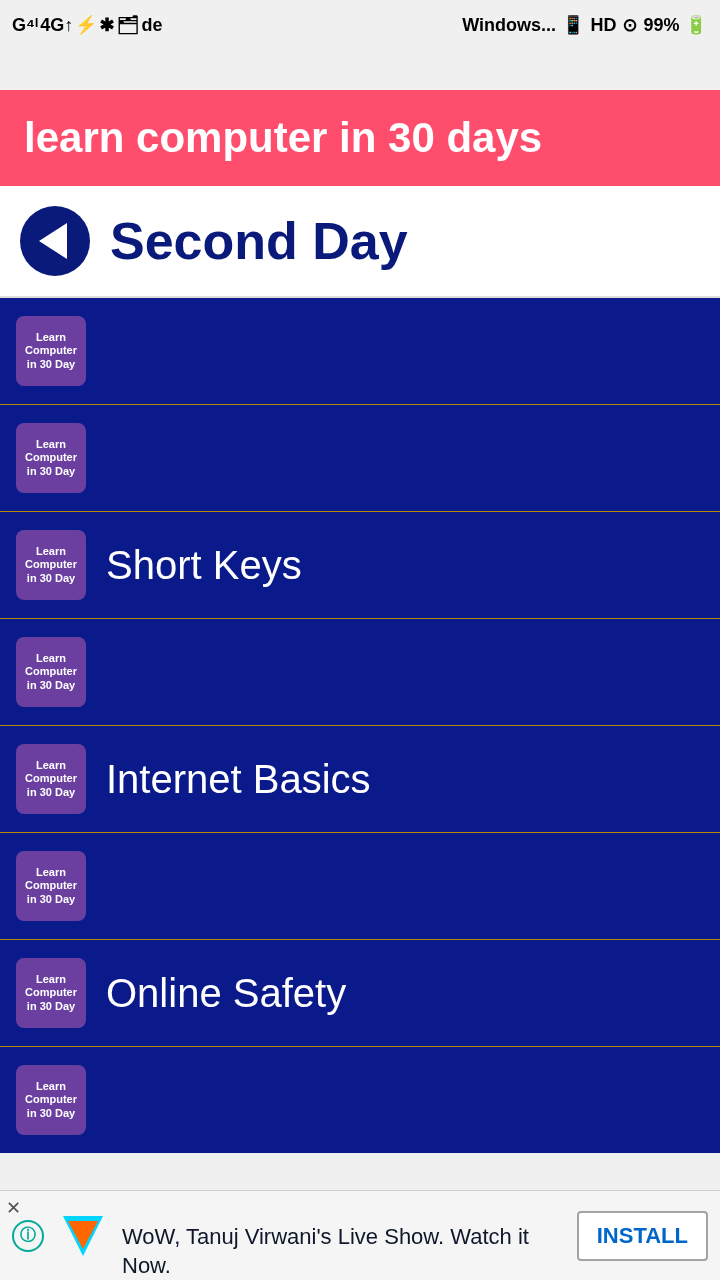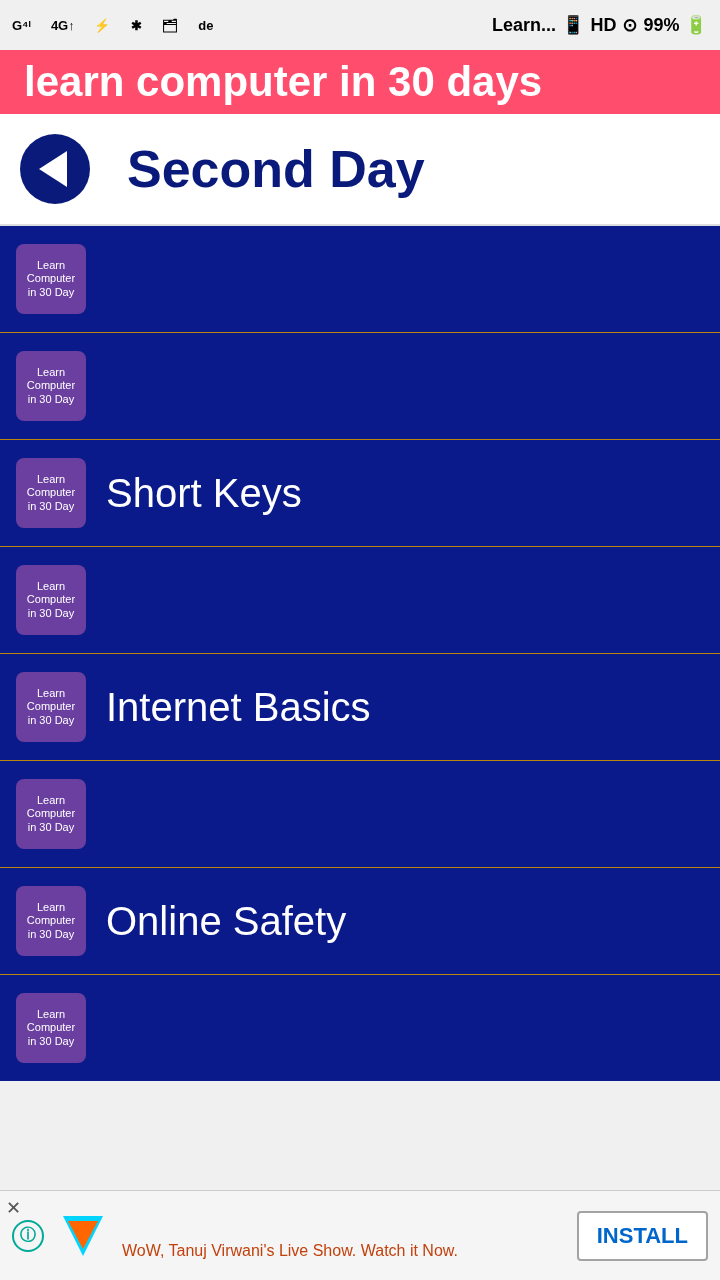--- a/index.html
+++ b/index.html
@@ -21,52 +21,53 @@
       display: flex;
       align-items: center;
       justify-content: space-between;
       padding: 0 12px;
       font-size: 20px;
       font-weight: bold;
     }
     .status-left {
       display: flex;
       align-items: center;
-      gap: 20px;
-      font-size: 13px;
+      gap: 2px;
+      font-size: 18px;
     }
     .status-right {
       display: flex;
       align-items: center;
       gap: 6px;
       font-size: 18px;
     }
 
     
     .app-header {
       width: 100%;
       background: #ff4d6d;
-      padding: 8px 24px;
+      padding: 24px 24px;
       display: flex;
       align-items: flex-start;
+      margin-top: 40px;
     }
     .app-header-title {
       color: white;
       font-size: 42px;
       font-weight: bold;
     }
 
     
     .second-day-header {
       width: 100%;
       background: white;
       padding: 20px 20px;
       display: flex;
       align-items: center;
-      gap: 37px;
+      gap: 20px;
       border-bottom: 2px solid #ddd;
     }
     .back-btn {
       width: 70px;
       height: 70px;
       background: #0a1a7a;
       border-radius: 50%;
       display: flex;
       align-items: center;
       justify-content: center;
@@ -112,21 +113,21 @@
       align-items: center;
       justify-content: center;
       flex-shrink: 0;
       padding: 4px;
     }
     .item-icon-text {
       color: white;
       font-size: 11px;
       text-align: center;
       line-height: 1.2;
-      font-weight: normal;
+      font-weight: bold;
     }
     .item-label {
       color: white;
       font-size: 40px;
       font-weight: 500;
     }
 
     
     .ad-banner {
       position: fixed;
@@ -162,22 +163,22 @@
       align-items: center;
       justify-content: center;
       flex-shrink: 0;
     }
     .ad-logo-svg {
       width: 50px;
       height: 50px;
     }
     .ad-text {
       flex: 1;
-      font-size: 16px;
-      color: #c2410c;
+      font-size: 22px;
+      color: #0f172a;
       line-height: 1.3;
       margin-top: 32px;
     }
     .ad-install-btn {
       background: white;
       border: 2px solid #a3a3a3;
       color: #0066cc;
       font-size: 22px;
       font-weight: bold;
       padding: 10px 18px;
@@ -201,21 +202,21 @@
 <div class="status-bar">
   <div class="status-left">
     <span>G⁴ᴵ</span>
     <span>4G↑</span>
     <span>⚡</span>
     <span>✱</span>
     <span>🗂</span>
     <span>de</span>
   </div>
   <div class="status-right">
-    <span>Learn...</span>
+    <span>Windows...</span>
     <span>📱</span>
     <span>HD</span>
     <span>⊙</span>
     <span>99%</span>
     <span>🔋</span>
   </div>
 </div>
 
 <div class="app-header">
   <span class="app-header-title">learn computer in 30 days</span>

